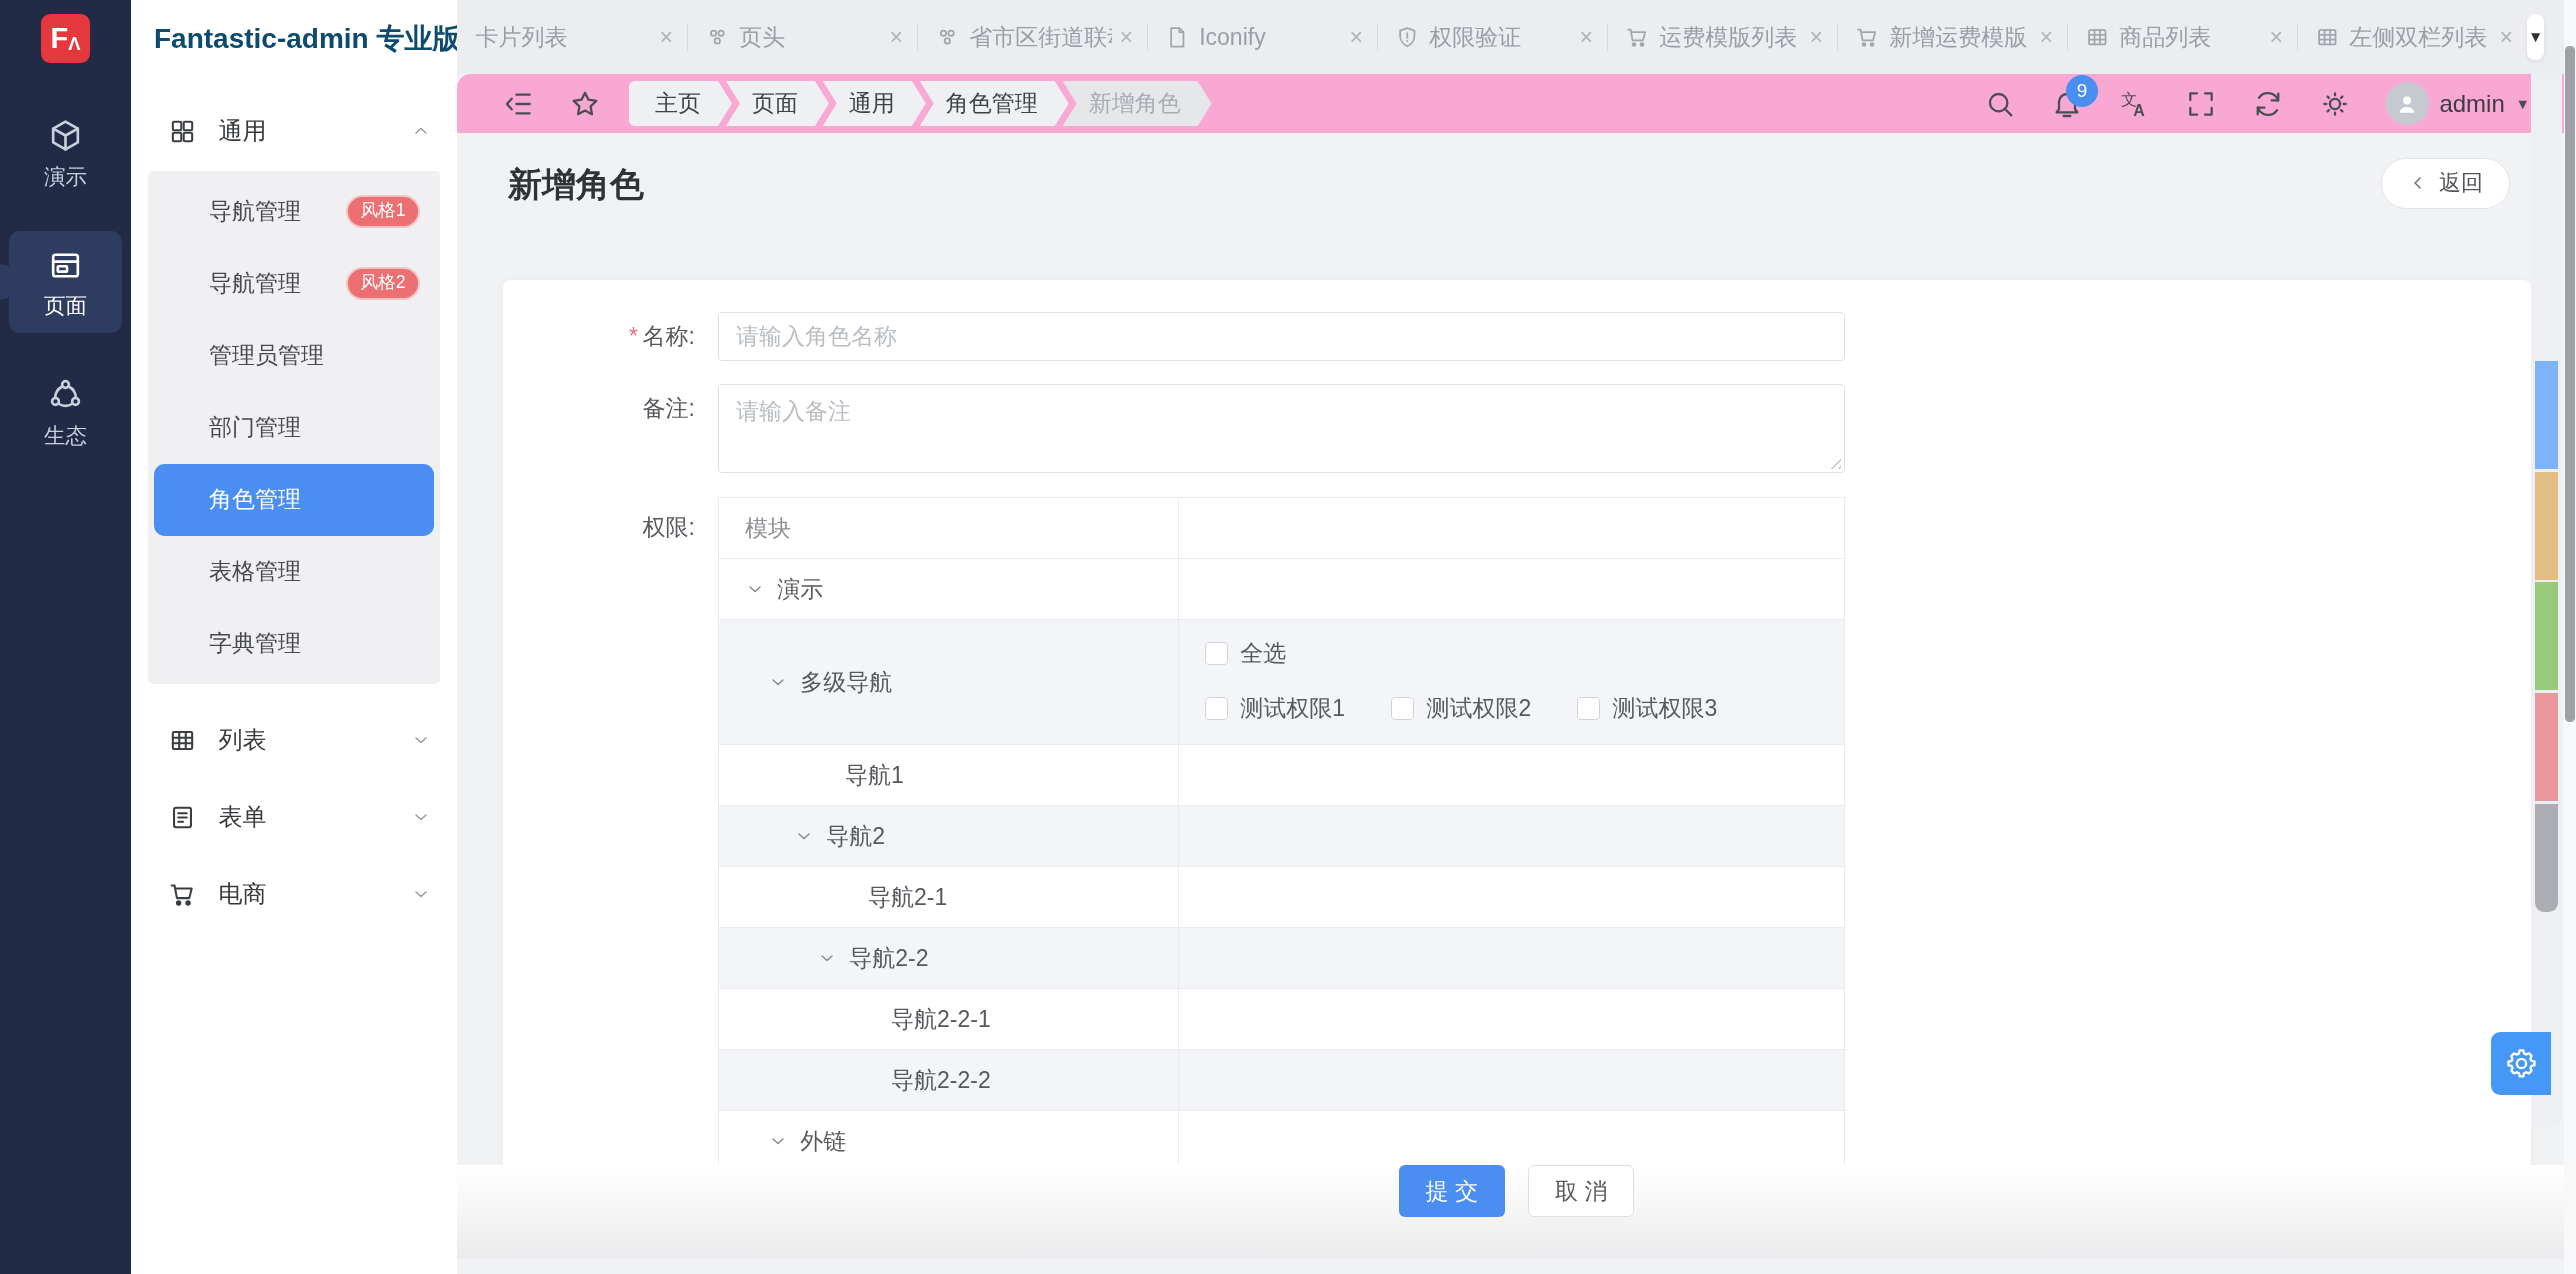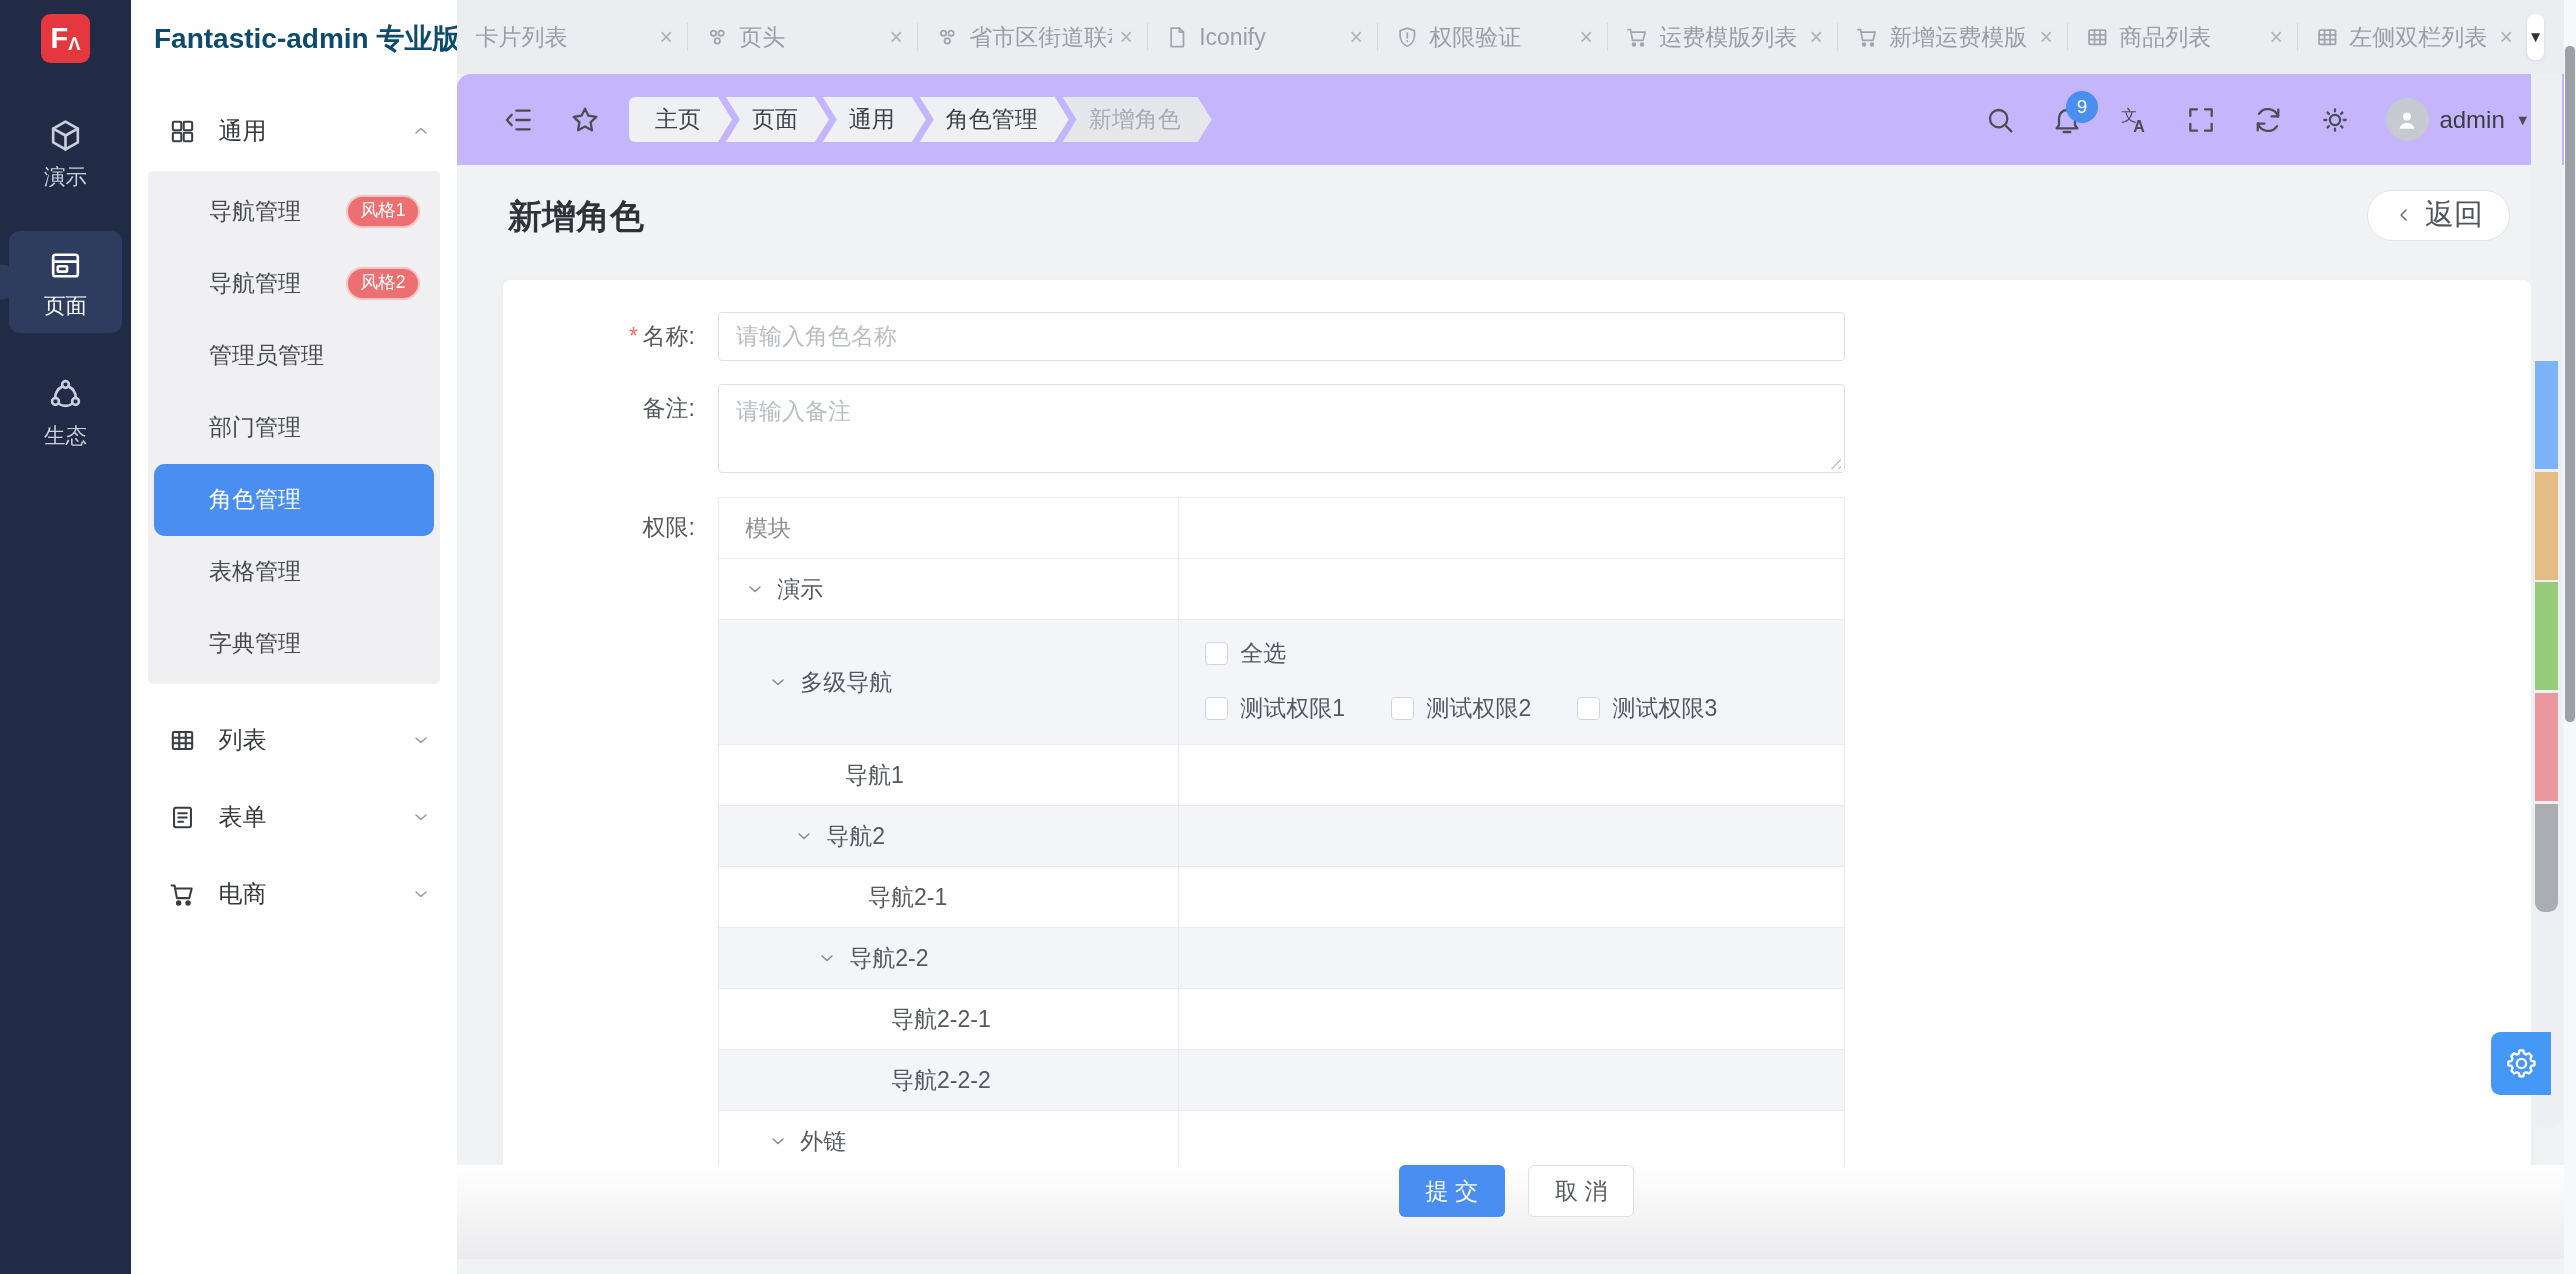--- a/index.html
+++ b/index.html
@@ -36,40 +36,40 @@
   .main { position: absolute; left: 457px; top: 0; right: 0; bottom: 0; }
 
   .tabbar { height: 74px; background: #ebedf1; display: flex; align-items: center; }
   .tab { width: 230px; height: 74px; flex: 0 0 auto; display: flex; align-items: center; padding: 0 14px 0 18.4px; font-size: 23px; color: #9b9ea5; position: relative; }
   .tab + .tab::before { content: ""; position: absolute; left: 0; top: 23px; bottom: 23px; width: 0.8px; background: #d7d9dd; }
   .tab .ticon { width: 24.6px; height: 24.6px; margin-right: 9.2px; color: #a2a5ab; flex: 0 0 auto; }
   .tab .tlabel { flex: 1 1 auto; overflow: hidden; white-space: nowrap; }
   .tab .tclose { margin-left: 7.7px; font-size: 23px; color: #b0b3b8; flex: 0 0 auto; }
   .more-btn { margin-left: auto; margin-right: 32px; width: 45px; height: 46px; background: #fff; border-radius: 7.7px; display: flex; align-items: center; justify-content: center; font-size: 15.4px; color: #2f3237; box-shadow: 0 1.5px 4.6px rgba(0,0,0,.08); }
 
-  .crumbbar { height: 91px; background: #c4b5fd; border-radius: 14px 0 0 0; display: flex; align-items: center; position: relative; }
+  .crumbbar { height: 59px; background: #f9a8d4; border-radius: 14px 0 0 0; display: flex; align-items: center; position: relative; }
   .cicon { width: 32px; height: 32px; color: #4a4d52; }
   .crumb-tools { display: flex; align-items: center; gap: 34px; margin-left: 46px; }
   .crumbs { display: flex; align-items: center; margin-left: 28px; }
   .crumb { height: 45px; display: flex; align-items: center; padding: 0 31px 0 26px; background: #eef0f3; color: #3f4246; font-size: 23px; white-space: nowrap;
            clip-path: polygon(0 0, calc(100% - 14px) 0, 100% 50%, calc(100% - 14px) 100%, 0 100%, 14px 50%); margin-left: -6.1px; }
   .crumb.first { clip-path: polygon(0 0, calc(100% - 14px) 0, 100% 50%, calc(100% - 14px) 100%, 0 100%); border-radius: 6.1px 0 0 6.1px; margin-left: 0; }
   .crumb.last { background: #e5e7eb; color: #a9acb3; }
   .actions { position: absolute; right: 46px; top: 0; height: 100%; display: flex; align-items: center; gap: 35px; }
   .hicon { width: 32px; height: 32px; color: #4a4d52; position: relative; }
   .hicon .nbadge { position: absolute; top: -12.3px; left: 15.4px; background: #4a8ef2; color: #fff; font-size: 19px; height: 32px; min-width: 32px; padding: 0 4.6px; border-radius: 16px; display: flex; align-items: center; justify-content: center; }
   .user-box { display: flex; align-items: center; gap: 10.8px; }
   .avatar { width: 43px; height: 43px; border-radius: 50%; background: #c6c9cf; color: #fff; display: flex; align-items: center; justify-content: center; }
   .avatar svg { width: 28px; height: 28px; }
   .uname { font-size: 24px; color: #3a3d42; }
   .ucaret { font-size: 14.6px; color: #4a4d52; }
 
   .pagehead { position: relative; height: 129px; }
   .ptitle { position: absolute; left: 51px; top: 29px; font-size: 34px; font-weight: bold; color: #2f3237; }
-  .back-btn { position: absolute; right: 66px; top: 24.6px; height: 51px; padding: 0 26px; border-radius: 25px; background: #fff; border: 0.8px solid #e0e3e8; display: flex; align-items: center; gap: 10.8px; font-size: 29px; color: #515459; }
+  .back-btn { position: absolute; right: 66px; top: 24.6px; height: 51px; padding: 0 26px; border-radius: 25px; background: #fff; border: 0.8px solid #e0e3e8; display: flex; align-items: center; gap: 10.8px; font-size: 22px; color: #515459; }
   .back-btn svg { width: 20px; height: 20px; color: #6b6e73; }
 
   .card { position: absolute; left: 46px; right: 45px; top: 280px; bottom: 94px; background: #fff; border-radius: 7.7px; overflow: hidden; box-shadow: 0 0 10.8px rgba(0,0,0,.03); z-index: 1; }
   .flabel { position: absolute; left: 0; width: 192px; text-align: right; font-size: 23px; color: #55585d; }
   .req { color: #f26d6f; margin-right: 4.6px; }
   .name-input { position: absolute; left: 215px; top: 31.5px; width: 1127px; height: 49px; border: 0.8px solid #dcdfe4; border-radius: 4.6px; font-size: 23px; padding: 0 17px; color: #303338; outline: none; font-family: inherit; }
   .remark-wrap { position: absolute; left: 215px; top: 104px; width: 1127px; height: 89px; }
   .remark-input { width: 100%; height: 100%; border: 0.8px solid #dcdfe4; border-radius: 4.6px; font-size: 23px; padding: 10.8px 17px; color: #303338; outline: none; resize: none; font-family: inherit; }
   .remark-wrap::after { content: ""; position: absolute; right: 3.8px; bottom: 3.8px; width: 12.3px; height: 12.3px; background: repeating-linear-gradient(135deg, transparent 0 3.8px, #c4c7cc 3.8px 5.4px); clip-path: polygon(100% 0, 100% 100%, 0 100%); }
   input::placeholder, textarea::placeholder { color: #b9bdc4; }

